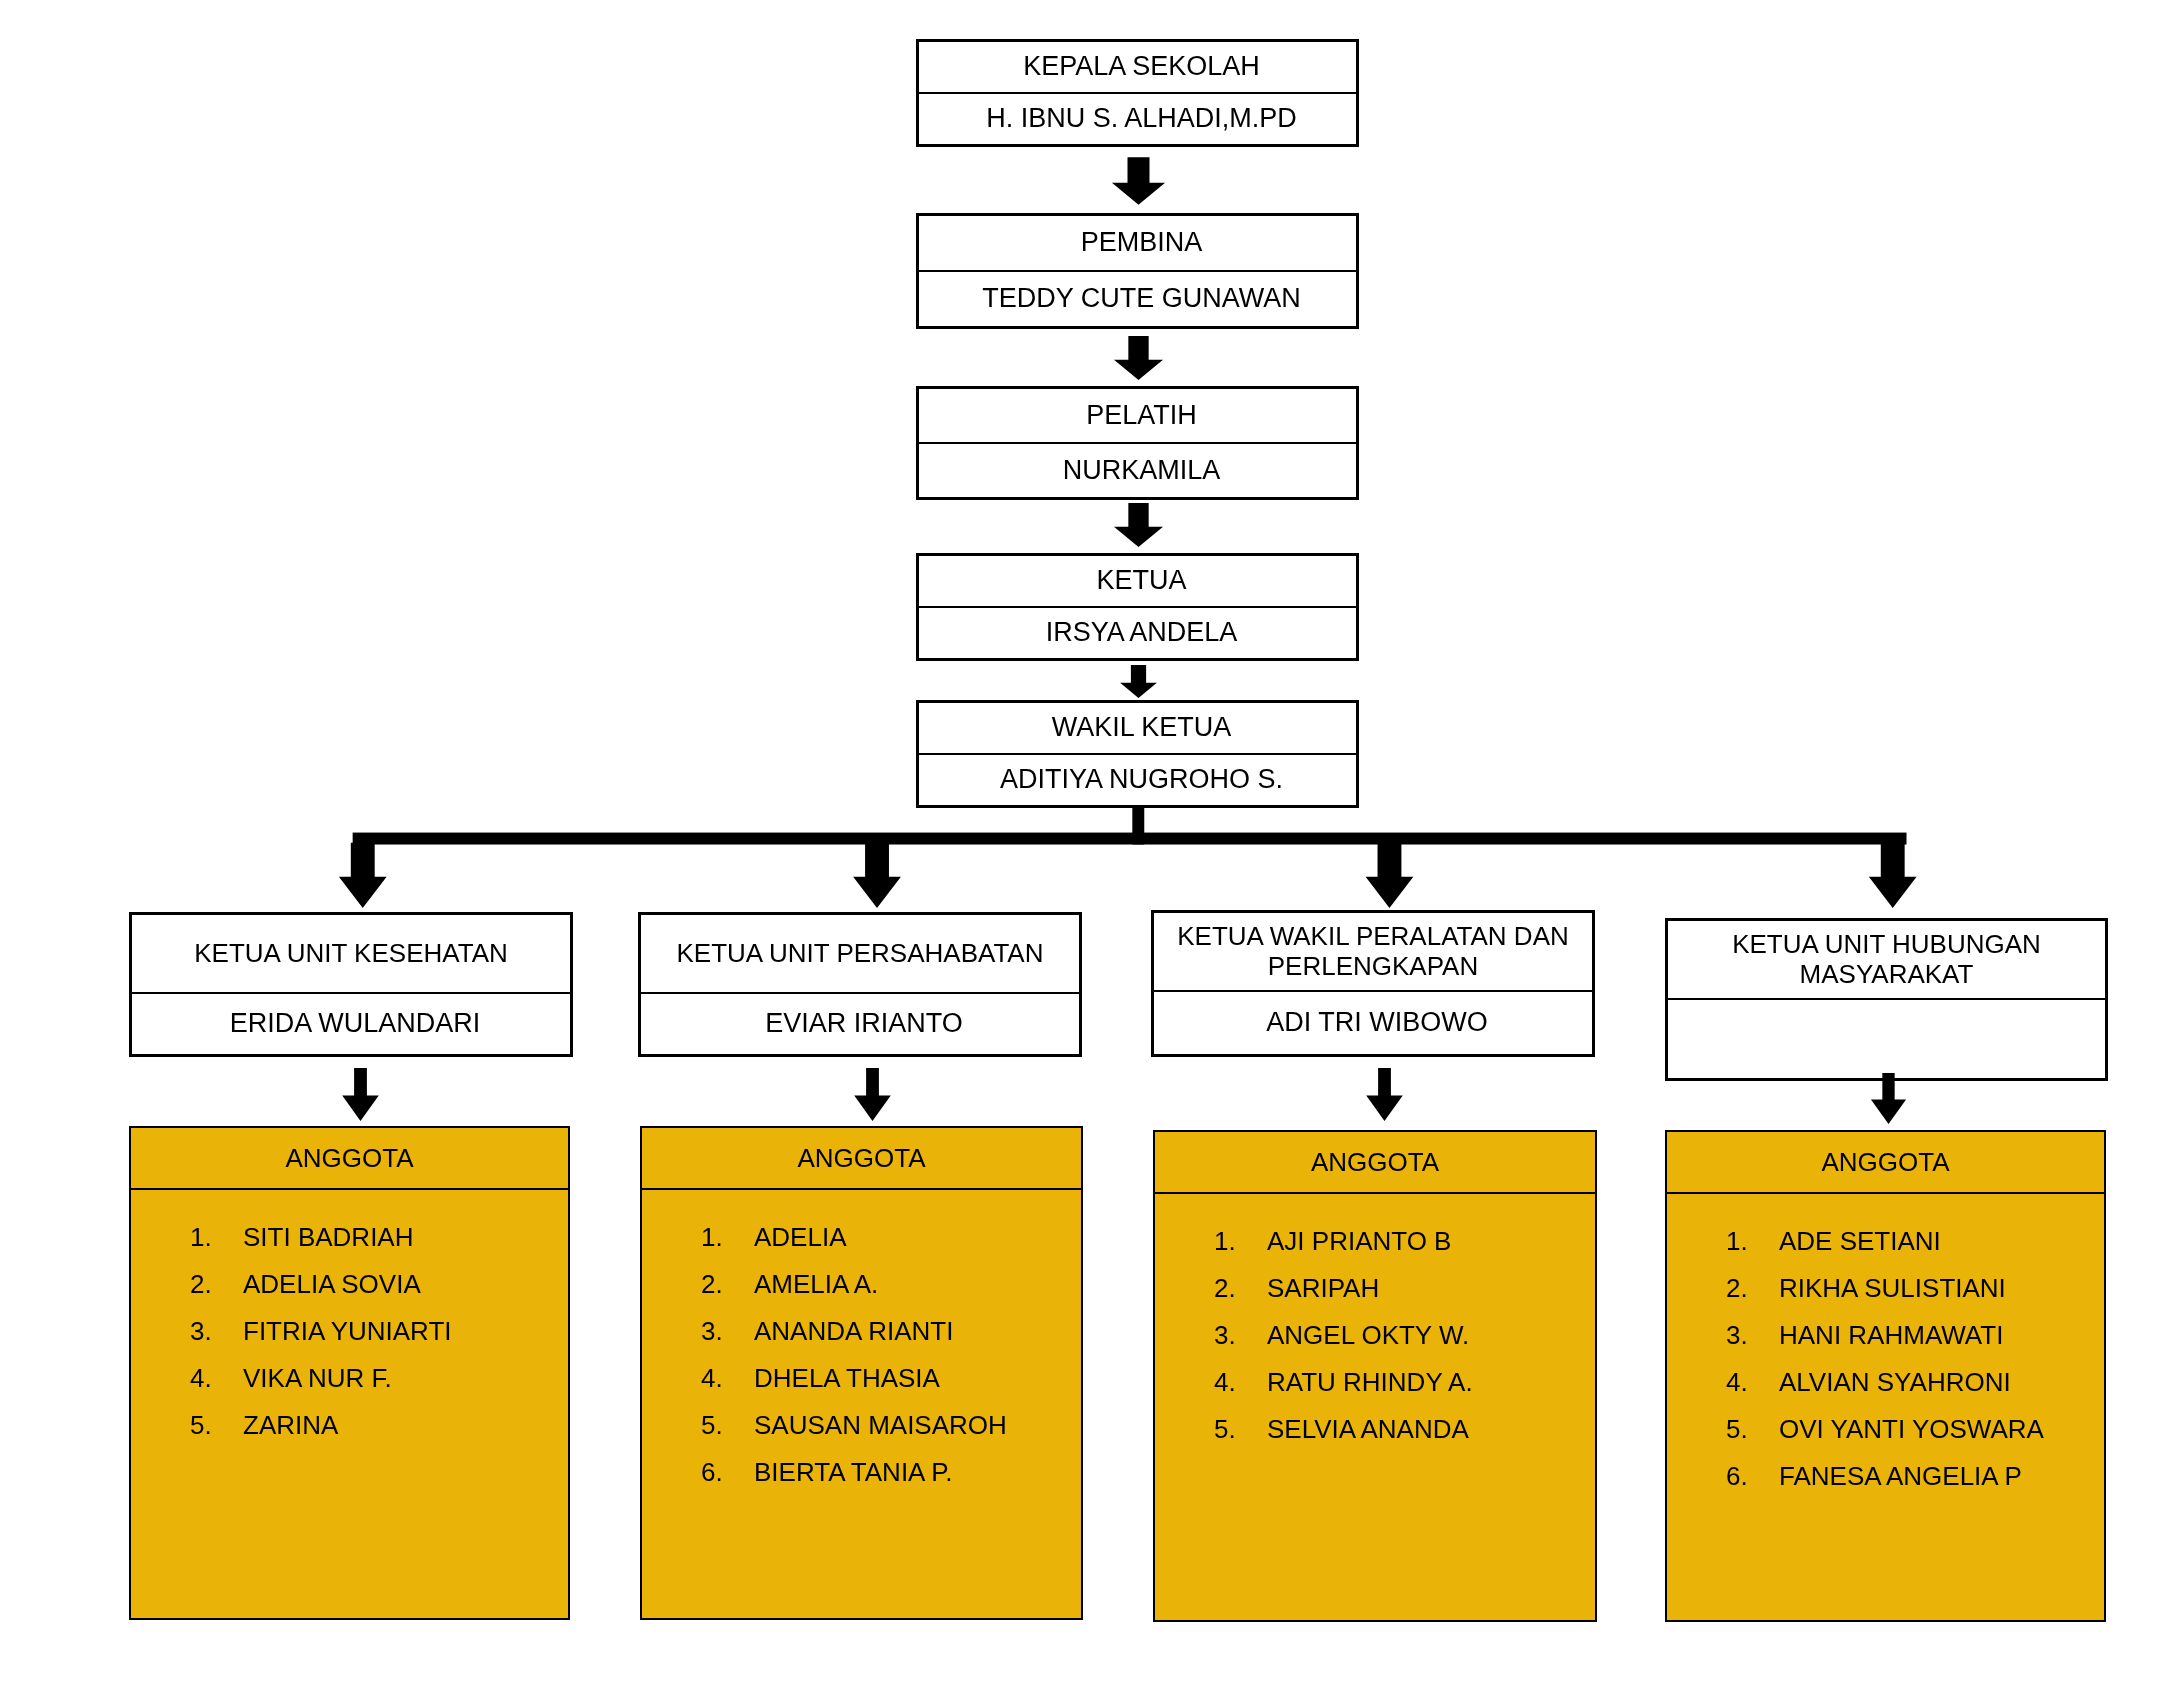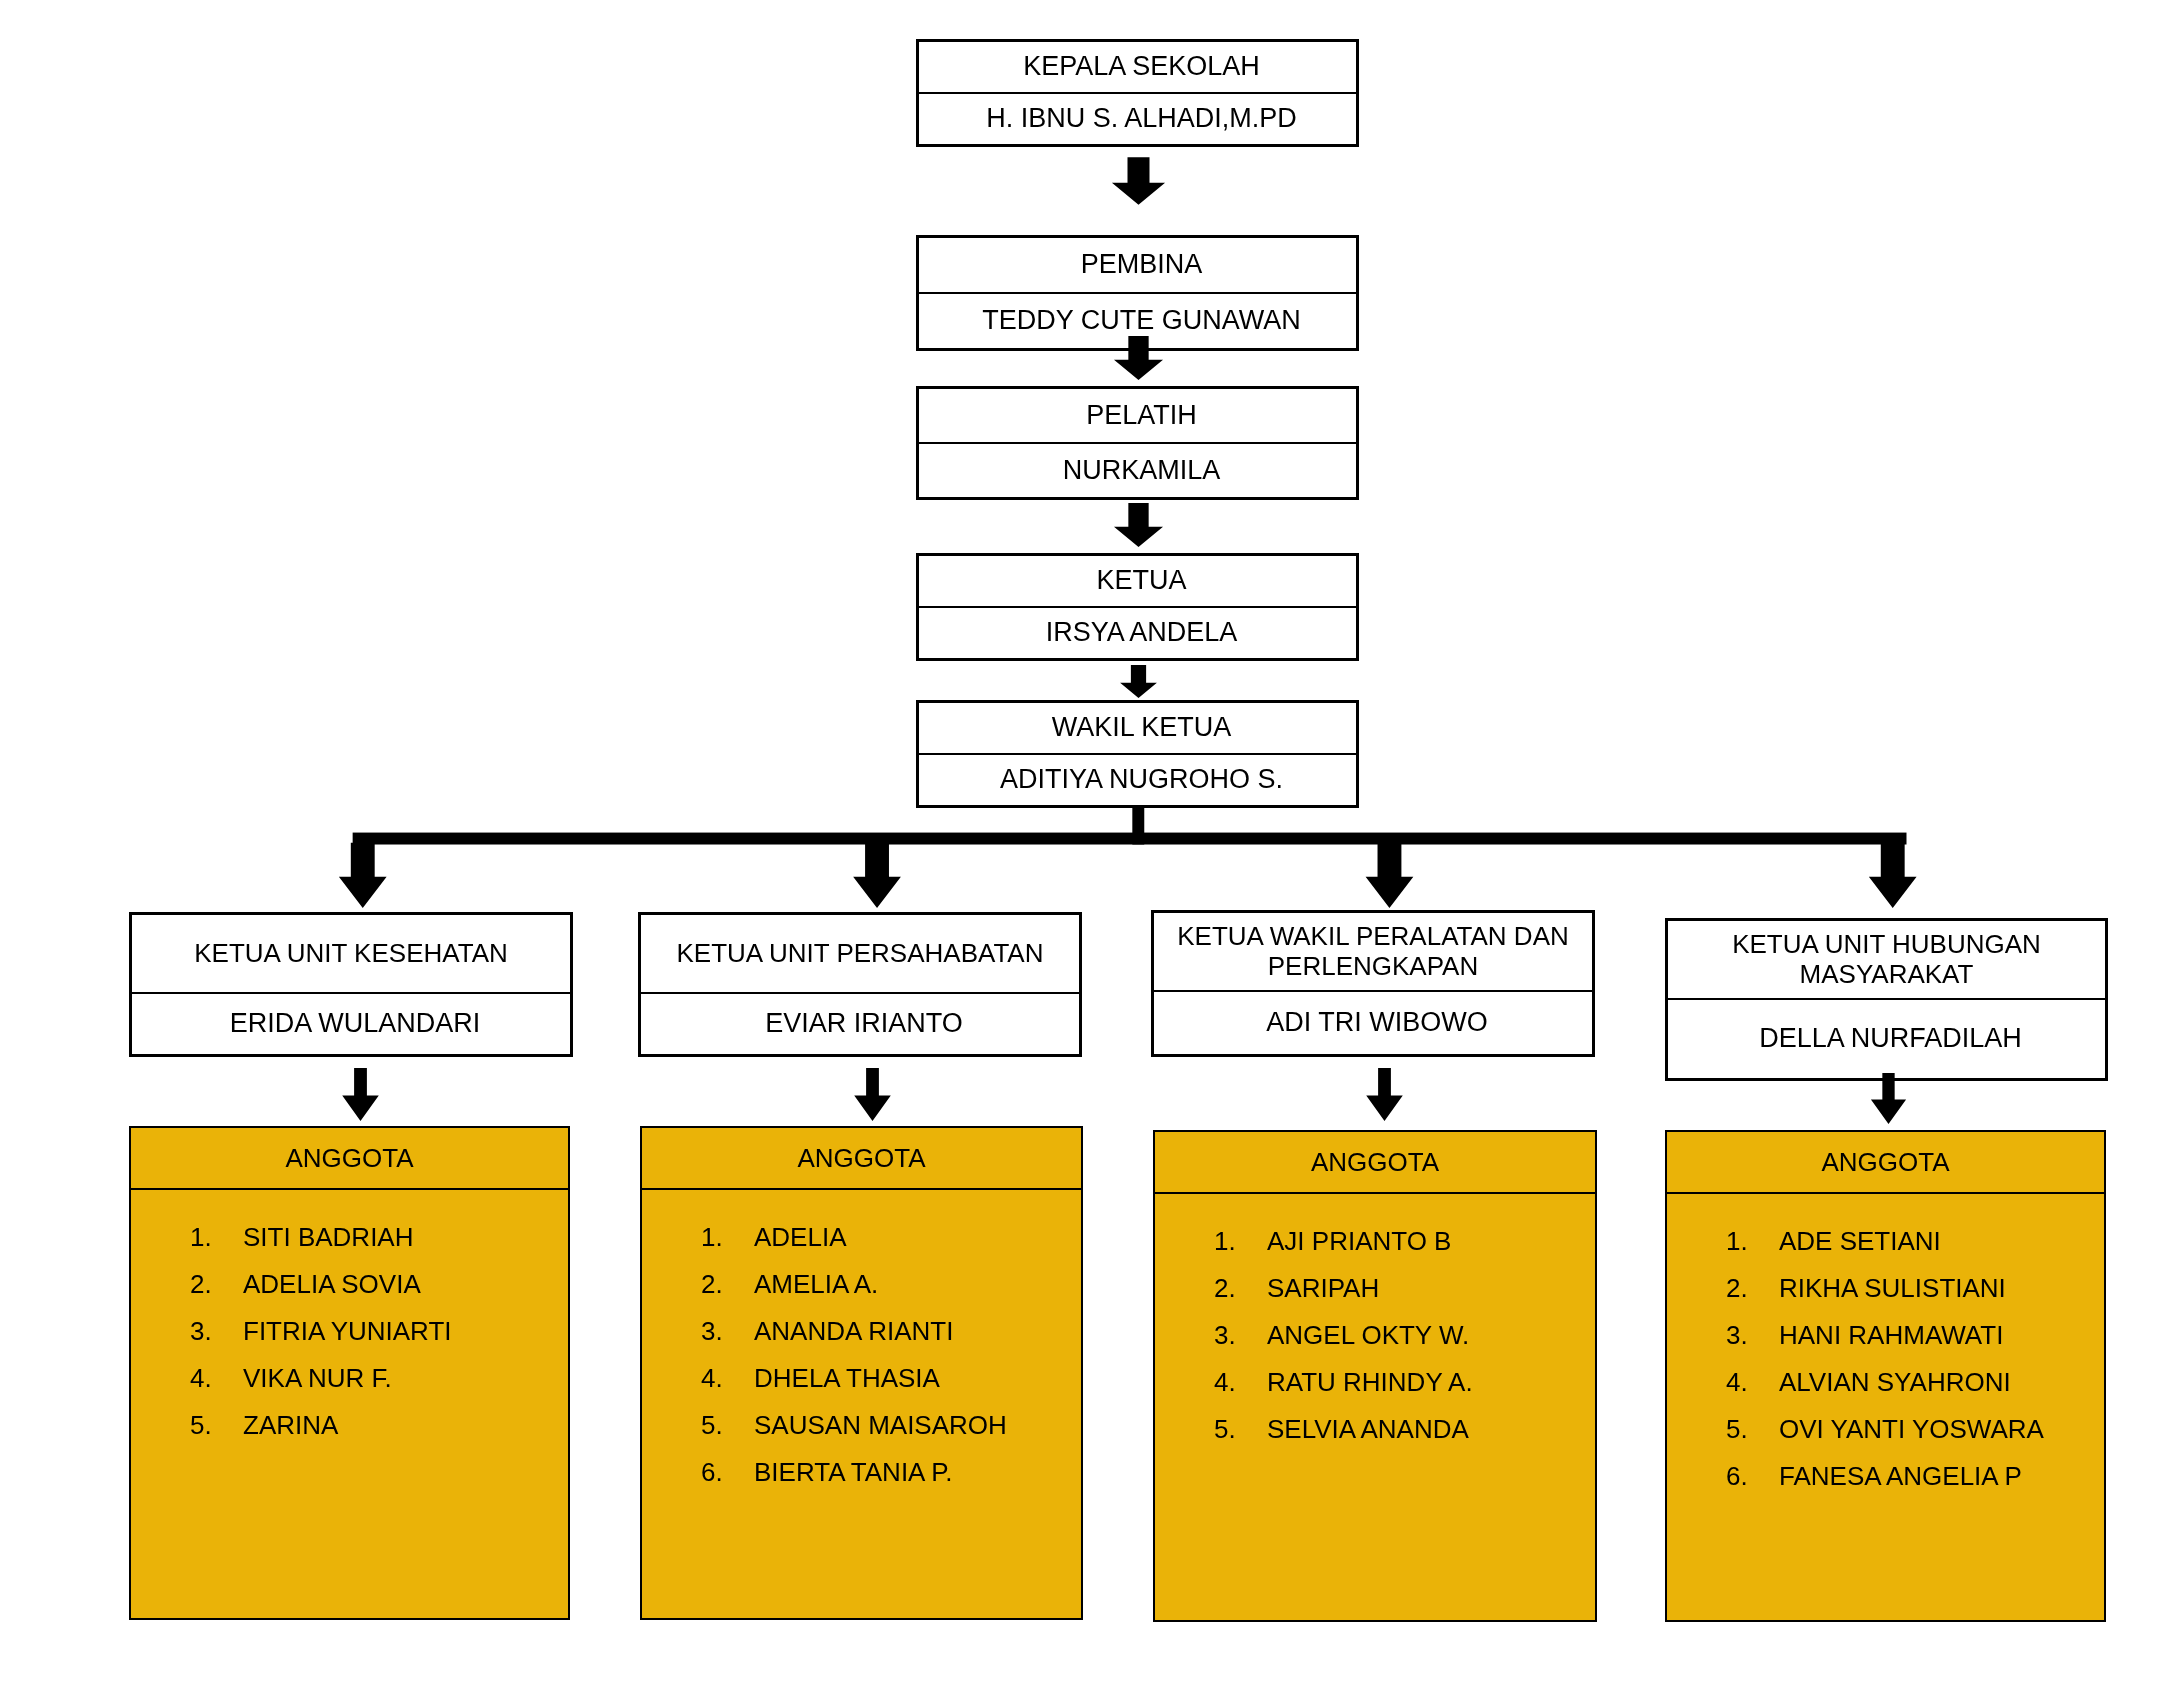--- a/index.html
+++ b/index.html
@@ -30,21 +30,21 @@
     justify-content: center;
     text-align: center;
     line-height: 1.15;
     padding-left: 8px;
   }
   .obox .cell.title { border-bottom: 2.8px solid #000; }
   
   .cbox { left: 916px; width: 443px; }
   .cbox .cell { flex: 1; font-size: 27px; }
   .b1 { top: 39px;  height: 108px; }
-  .b2 { top: 213px; height: 116px; margin-top: 22px; }
+  .b2 { top: 213px; height: 116px; }
   .b3 { top: 386px; height: 114px; }
   .b4 { top: 553px; height: 108px; }
   .b5 { top: 700px; height: 108px; }
   
   .ubox .cell.title { height: 77px; font-size: 26px; padding: 0 18.4px; }
   .ubox .cell.name  { flex: 1; font-size: 27px; }
   .u1 { left: 129px;  top: 912px;  width: 444px; height: 145px; }
   .u2 { left: 638px;  top: 912px;  width: 444px; height: 145px; }
   .u3 { left: 1151px; top: 910px;  width: 444px; height: 147px; }
   .u4 { left: 1665px; top: 918px; width: 443px; height: 163px; }
@@ -153,21 +153,20 @@
   <div class="obox ubox u2">
     <div class="cell title">KETUA UNIT PERSAHABATAN</div>
     <div class="cell name">EVIAR IRIANTO</div>
   </div>
   <div class="obox ubox u3">
     <div class="cell title">KETUA WAKIL PERALATAN DAN PERLENGKAPAN</div>
     <div class="cell name">ADI TRI WIBOWO</div>
   </div>
   <div class="obox ubox u4">
     <div class="cell title">KETUA UNIT HUBUNGAN MASYARAKAT</div>
-    <div class="cell name">DELLA NURFADILAH</div>
   </div>
 
   <svg class="sarrow s1" width="37" height="53" viewBox="0 0 40 58">
       <path d="M13 0 H27 V30 H40 L20 58 L0 30 H13 Z"></path>
     </svg>
   <svg class="sarrow s2" width="37" height="53" viewBox="0 0 40 58">
       <path d="M13 0 H27 V30 H40 L20 58 L0 30 H13 Z"></path>
     </svg>
   <svg class="sarrow s3" width="37" height="53" viewBox="0 0 40 58">
       <path d="M13 0 H27 V30 H40 L20 58 L0 30 H13 Z"></path>

